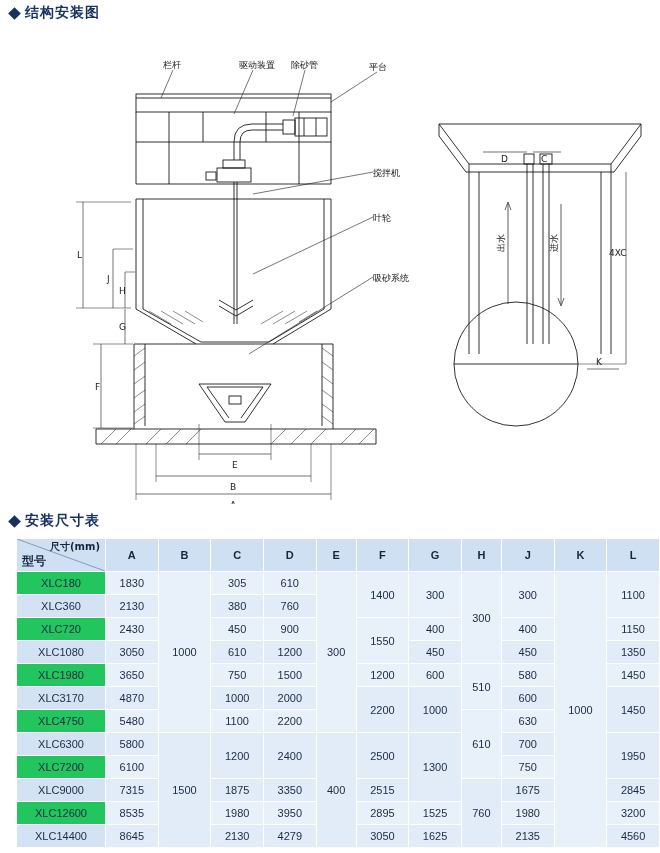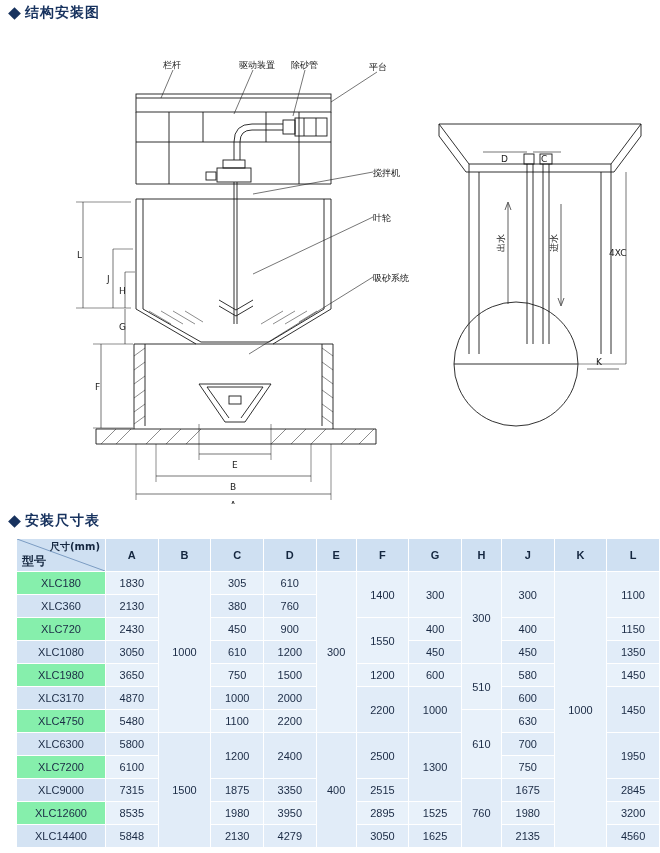--- a/index.html
+++ b/index.html
@@ -60,21 +60,21 @@
   #dim-table .corner .lbl-bot{
     position:absolute;left:5px;bottom:1px;font-size:12px;
   }
   #dim-table .corner .slash{
     position:absolute;left:0;top:0;width:100%;height:100%;
   }
   #dim-table tbody td{
     background:#e8f1fa;
   }
   #dim-table tbody td.model{
-    background:#86efac;
+    background:#22c55e;
     font-weight:normal;
   }
   #dim-table tbody tr:nth-child(even) td{
     background:#e1ecf8;
   }
   #dim-table tbody tr:nth-child(even) td.model{
     background:#d4e3f3;
   }
   .cn{font-family:"DejaVu Sans","Liberation Sans",sans-serif;}
   text{font-family:"DejaVu Sans","Liberation Sans",sans-serif;}
@@ -409,21 +409,21 @@
         <td>8535</td>
         <td>1980</td>
         <td>3950</td>
         <td>2895</td>
         <td>1525</td>
         <td>1980</td>
         <td>3200</td>
       </tr>
       <tr>
         <td class="model">XLC14400</td>
-        <td>5848</td>
+        <td>8645</td>
         <td>2130</td>
         <td>4279</td>
         <td>3050</td>
         <td>1625</td>
         <td>2135</td>
         <td>4560</td>
       </tr>
     </tbody>
 </table>
 

